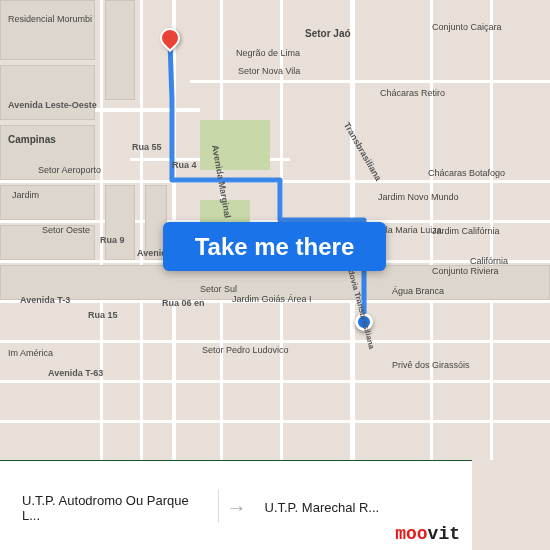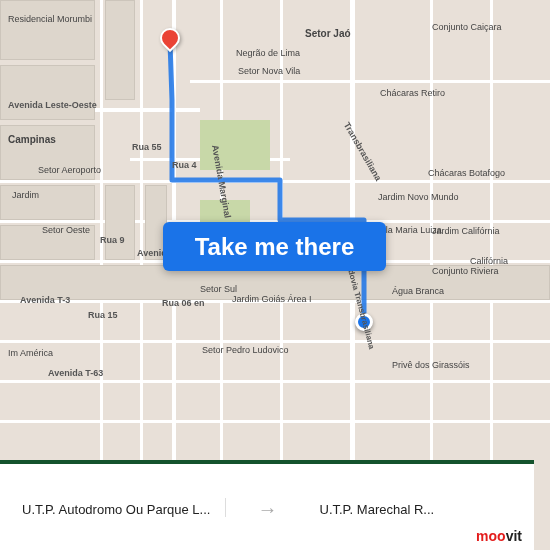--- a/index.html
+++ b/index.html
@@ -117,28 +117,27 @@
     .map-label.road {
       font-size: 9px;
       color: #555;
     }
 
     
     #footer {
       position: absolute;
       bottom: 0;
       left: 0;
-      width: 534px;
+      width: 472px;
       height: 90px;
       background: #ffffff;
-      border-top: 4px solid #14532d;
+      border-top: 1px solid #14532d;
       display: flex;
       align-items: center;
       padding: 0 12px;
-      gap: 24px;
     }
 
     .footer-item {
       display: flex;
       flex-direction: column;
       flex: 1;
       padding: 0 10px;
     }
 
     .footer-item:first-child {
@@ -172,23 +171,24 @@
       color: #555;
       background: rgba(255,255,255,0.7);
       padding: 2px 4px;
       pointer-events: none;
     }
 
     .moovit-logo {
       position: absolute;
       bottom: 6px;
       right: 12px;
-      font-size: 14px;
+      font-size: 18px;
       font-weight: bold;
       color: #e31d1c;
+      font-family: Liberation Mono, monospace;
     }
     .moovit-logo span { color: #222; }
   </style>
 </head>
 <body>
 
 <div id="map-container">
   <div class="map-bg"></div>
 
   <div class="street" style="top:108px;left:0;width:200px;height:4px;"></div>

